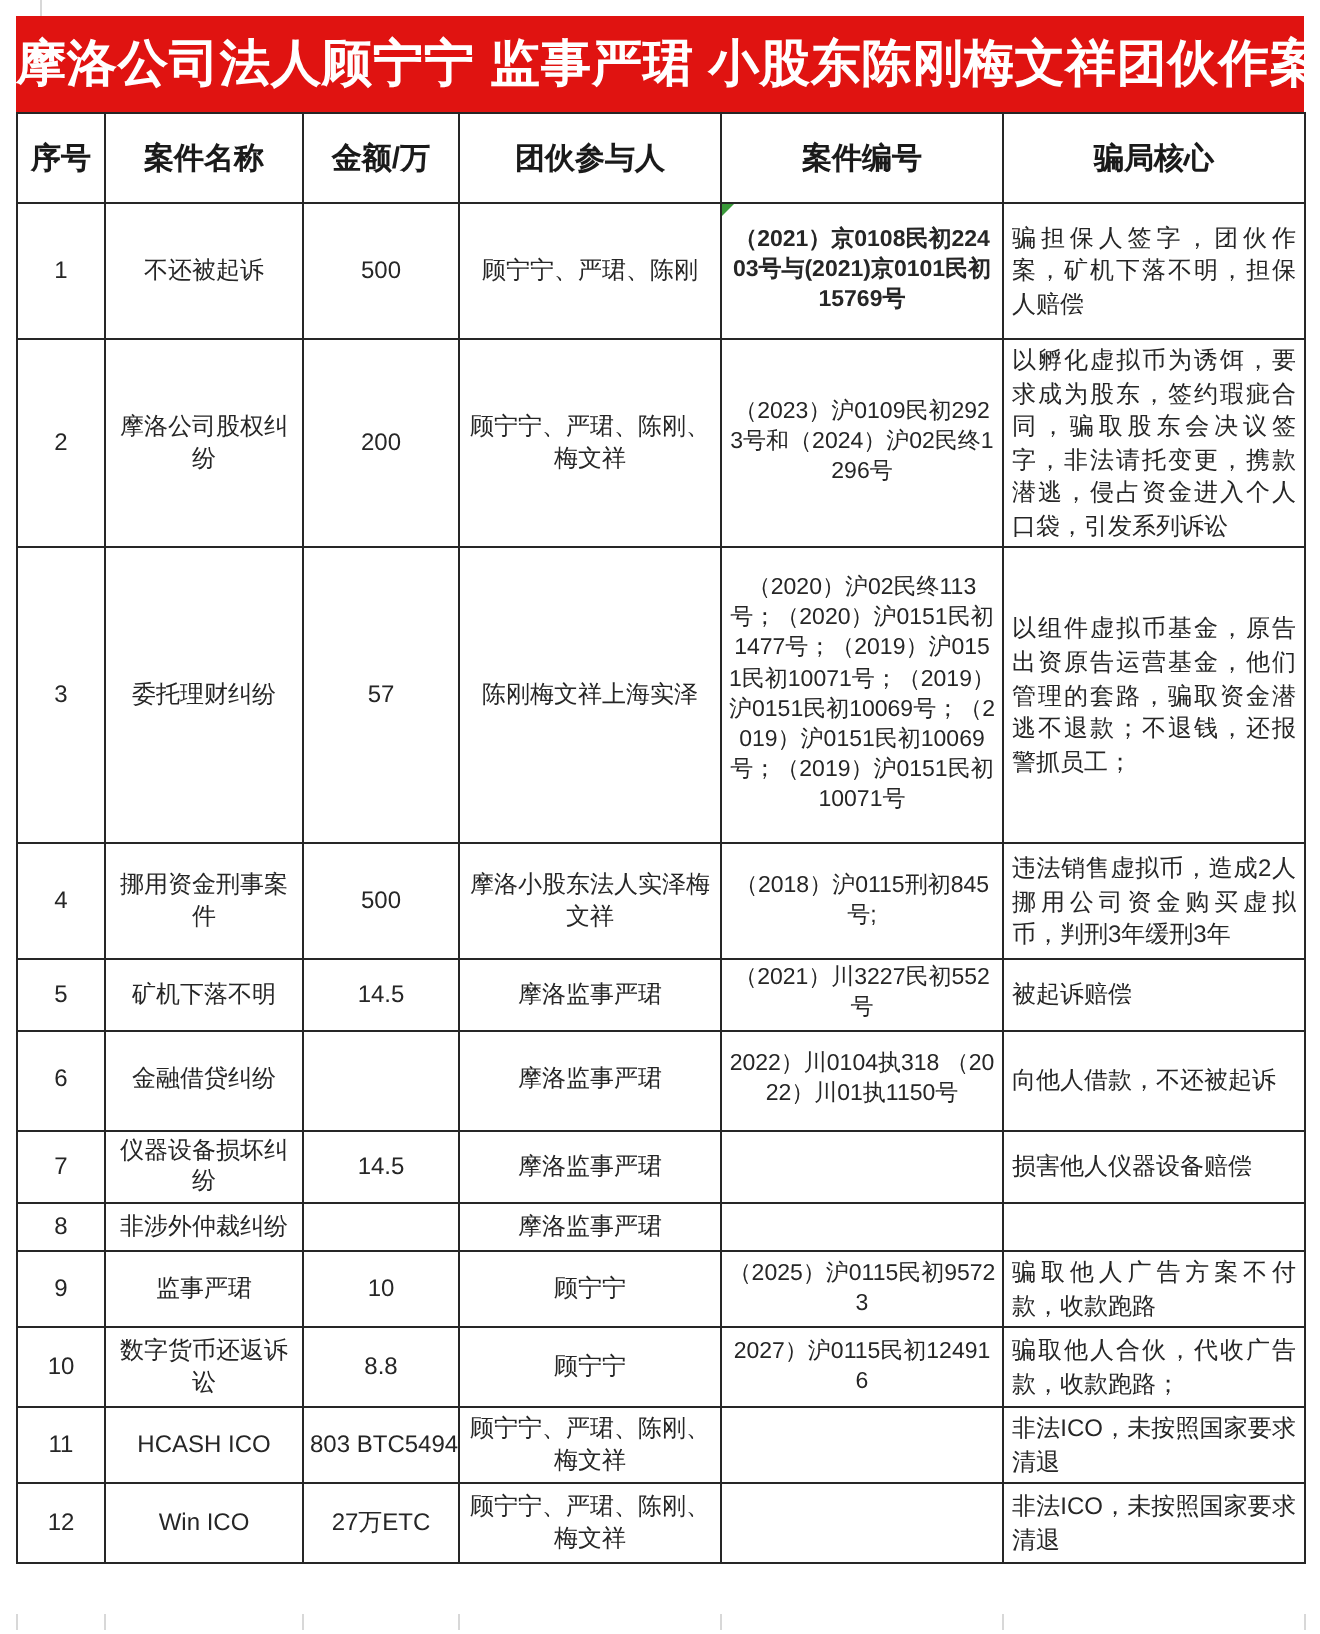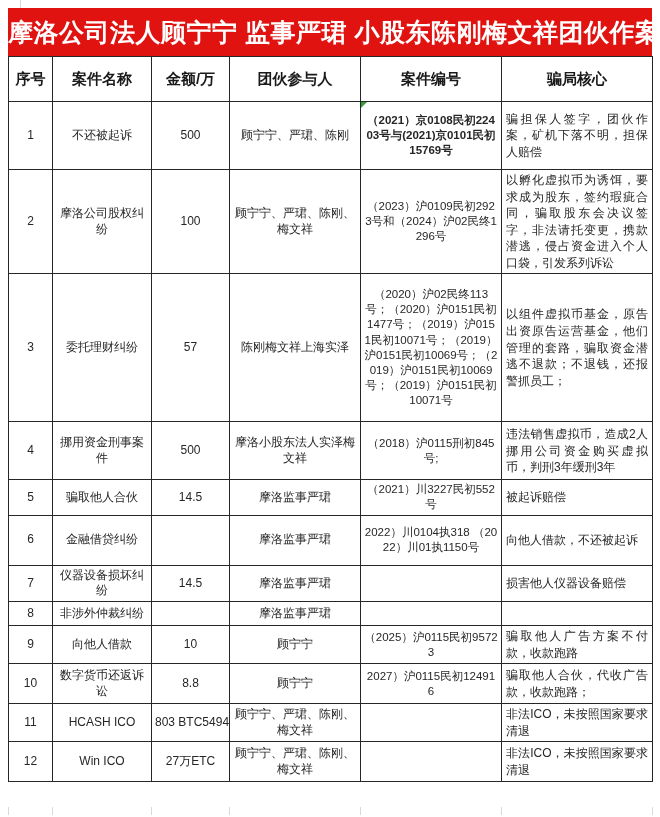--- a/index.html
+++ b/index.html
@@ -84,21 +84,21 @@
         <td class="c-no">1</td>
         <td class="c-name">不还被起诉</td>
         <td class="c-amt">500</td>
         <td class="c-part">顾宁宁、严珺、陈刚</td>
         <td class="c-case bold-case marker">（2021）京0108民初22403号与(2021)京0101民初15769号</td>
         <td class="c-scam">骗担保人签字，团伙作案，矿机下落不明，担保人赔偿</td>
       </tr>
       <tr class="t1">
         <td class="c-no">2</td>
         <td class="c-name">摩洛公司股权纠纷</td>
-        <td class="c-amt">100</td>
+        <td class="c-amt">200</td>
         <td class="c-part">顾宁宁、严珺、陈刚、梅文祥</td>
         <td class="c-case">（2023）沪0109民初2923号和（2024）沪02民终1296号</td>
         <td class="c-scam">以孵化虚拟币为诱饵，要求成为股东，签约瑕疵合同，骗取股东会决议签字，非法请托变更，携款潜逃，侵占资金进入个人口袋，引发系列诉讼</td>
       </tr>
       <tr class="t2">
         <td class="c-no">3</td>
         <td class="c-name">委托理财纠纷</td>
         <td class="c-amt">57</td>
         <td class="c-part">陈刚梅文祥上海实泽</td>
         <td class="c-case">（2020）沪02民终113号；（2020）沪0151民初1477号；（2019）沪0151民初10071号；（2019）沪0151民初10069号；（2019）沪0151民初10069号；（2019）沪0151民初10071号</td>
@@ -107,21 +107,21 @@
       <tr class="t4">
         <td class="c-no">4</td>
         <td class="c-name">挪用资金刑事案件</td>
         <td class="c-amt">500</td>
         <td class="c-part">摩洛小股东法人实泽梅文祥</td>
         <td class="c-case">（2018）沪0115刑初845号;</td>
         <td class="c-scam">违法销售虚拟币，造成2人挪用公司资金购买虚拟币，判刑3年缓刑3年</td>
       </tr>
       <tr class="t5">
         <td class="c-no">5</td>
-        <td class="c-name">骗取他人合伙</td>
+        <td class="c-name">矿机下落不明</td>
         <td class="c-amt">14.5</td>
         <td class="c-part">摩洛监事严珺</td>
         <td class="c-case">（2021）川3227民初552号</td>
         <td class="c-scam">被起诉赔偿</td>
       </tr>
       <tr class="t6">
         <td class="c-no">6</td>
         <td class="c-name">金融借贷纠纷</td>
         <td class="c-amt"></td>
         <td class="c-part">摩洛监事严珺</td>
@@ -139,21 +139,21 @@
       <tr class="t8">
         <td class="c-no">8</td>
         <td class="c-name">非涉外仲裁纠纷</td>
         <td class="c-amt"></td>
         <td class="c-part">摩洛监事严珺</td>
         <td class="c-case"></td>
         <td class="c-scam"></td>
       </tr>
       <tr class="t9">
         <td class="c-no">9</td>
-        <td class="c-name">向他人借款</td>
+        <td class="c-name">监事严珺</td>
         <td class="c-amt">10</td>
         <td class="c-part">顾宁宁</td>
         <td class="c-case">（2025）沪0115民初95723</td>
         <td class="c-scam">骗取他人广告方案不付款，收款跑路</td>
       </tr>
       <tr class="t10">
         <td class="c-no">10</td>
         <td class="c-name">数字货币还返诉讼</td>
         <td class="c-amt">8.8</td>
         <td class="c-part">顾宁宁</td>

